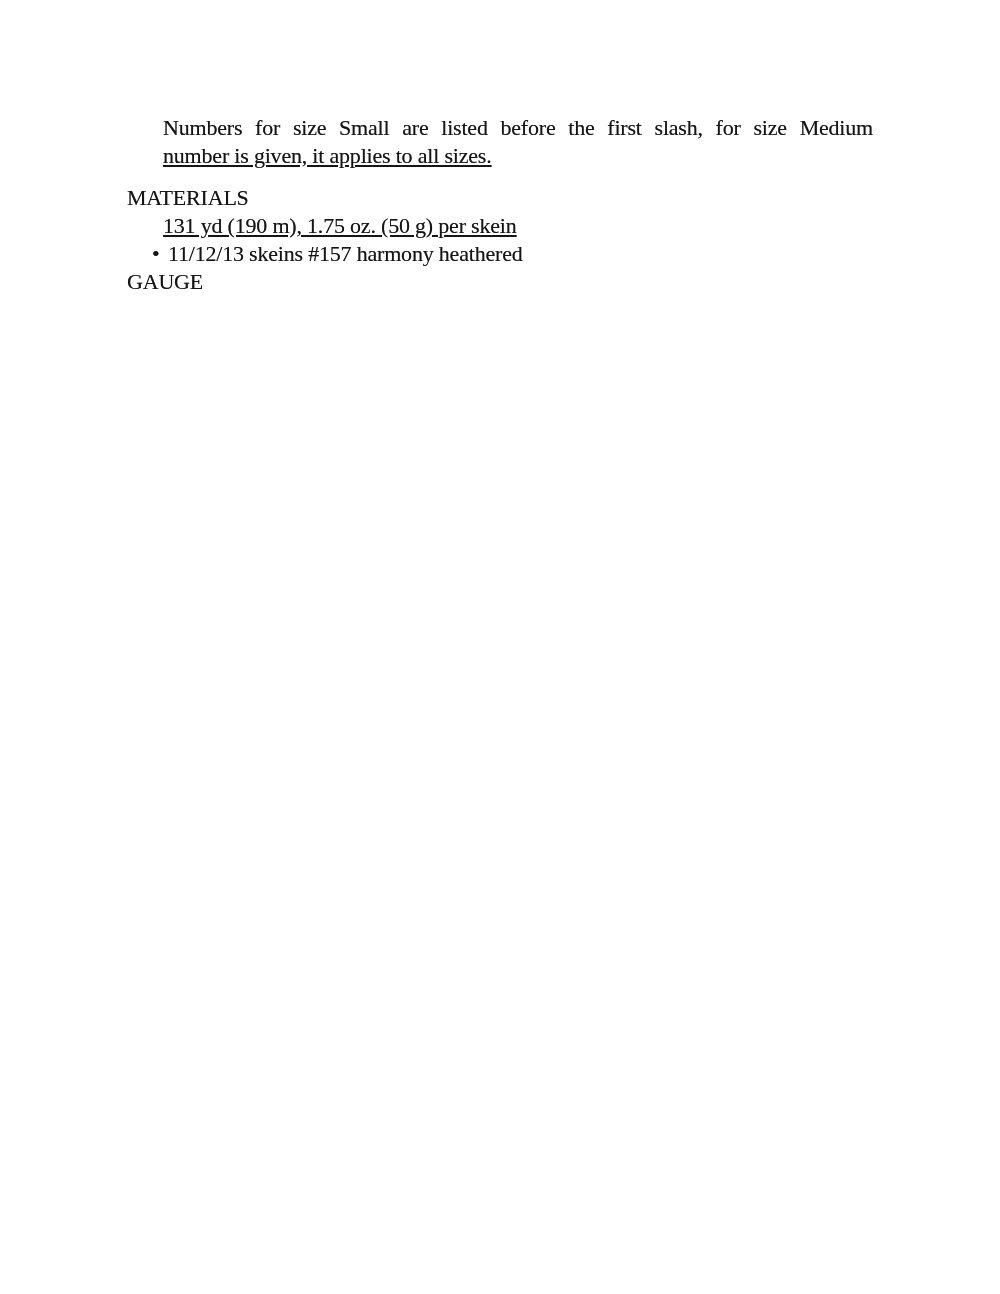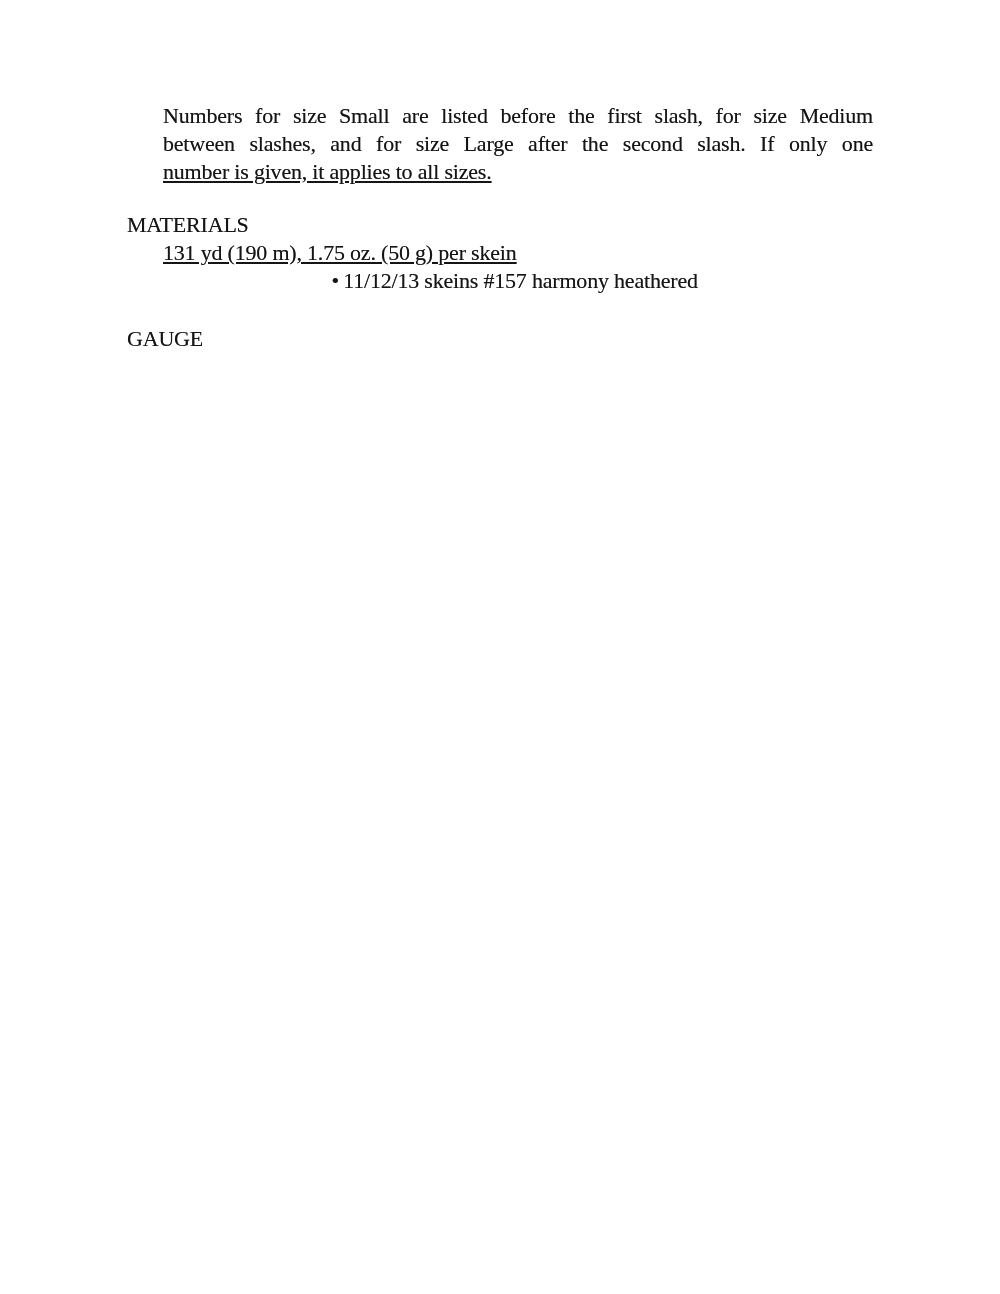--- a/index.html
+++ b/index.html
@@ -14,21 +14,21 @@
   .page {
     position: relative;
     width: 1000px;
     height: 1294px;
     background: #ffffff;
     overflow: hidden;
   }
 
   .doc {
     position: absolute;
-    top: 102px;
+    top: 114px;
     left: 127px;
     width: 746px;
     font-size: 22px;
     line-height: 28px;
     letter-spacing: -0.2px;
     color: #151515;
     
     text-shadow: 0 0 0.4px rgba(20,20,20,0.55);
   }
 
@@ -46,43 +46,42 @@
     text-align: center;
     text-align-last: left;
     text-decoration: underline;
   }
 
   .heading {
     width: 746px;
     text-align: left;
   }
 
-  .section-materials { margin-top: 25px; }
-  .section-gauge     { margin-top: 30px; }
+  .section-materials { margin-top: 14px; }
+  .section-gauge     { }
 
   .bullet-line {
     margin-left: 25px;   
     width: 721px;
-    text-align: center;
+    text-align: left;
   }
 
   .bullet-dot {
     display: inline-block;
     width: 16px;         
   }
 </style>
 </head>
 <body>
 
 <div class="page">
   <div class="doc">
 
     <div class="para">
       <div class="line">Numbers for size Small are listed before the first slash, for size Medium</div>
-      <div class="line">between slashes, and for size Large after the second slash. If only one</div>
       <div class="line final">number is given, it applies to all sizes.</div>
     </div>
 
     <div class="section-materials">
       <div class="heading">MATERIALS</div>
 
       <div class="para">
         <div class="line final">131 yd (190 m), 1.75 oz. (50 g) per skein</div>
       </div>
 

